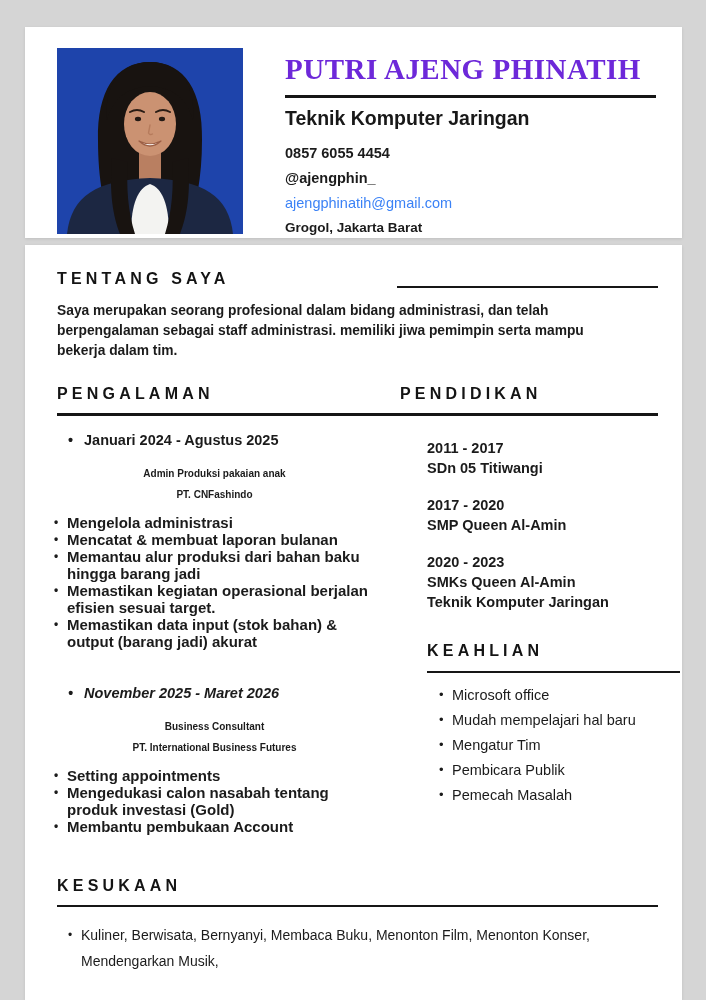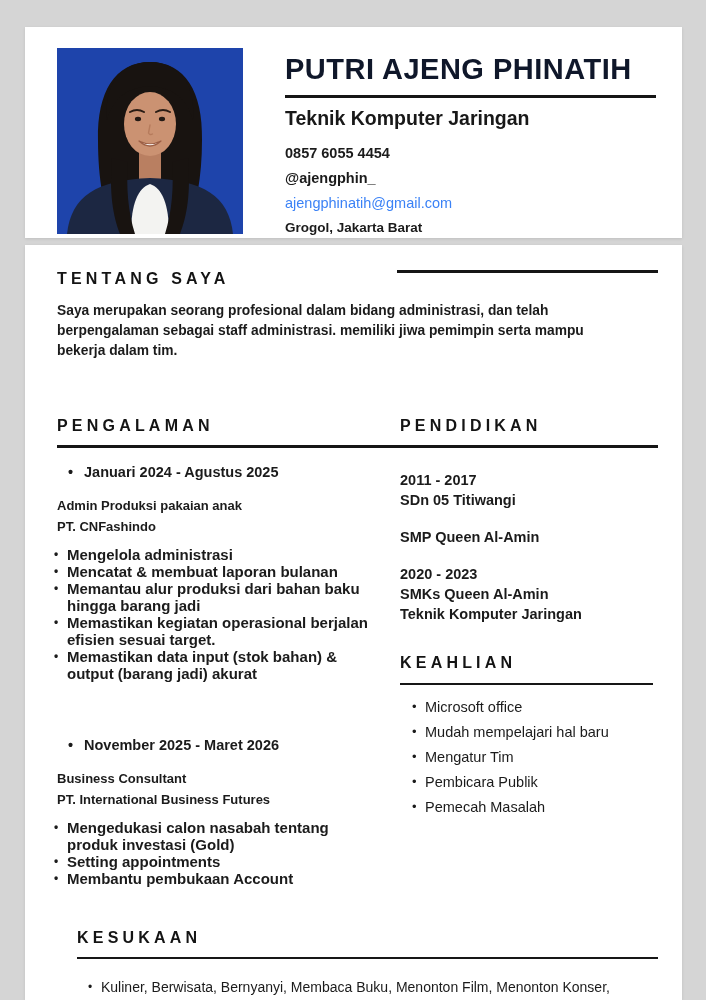--- a/index.html
+++ b/index.html
@@ -37,71 +37,71 @@
   .photo svg{display:block;width:100%;height:100%;}
   .ph-bg{fill:var(--photo-bg);}
   .ph-hair{fill:var(--hair);}
   .ph-skin{fill:var(--skin);}
   .ph-skin2{fill:var(--skin-shadow);}
   .ph-shirt{fill:var(--shirt);}
   .ph-blazer{fill:var(--blazer);}
   .header-info{position:absolute;left:260px;top:26px;right:26px;}
   .name{
     margin:0;font-size:29px;font-weight:700;letter-spacing:.5px;
-    white-space:nowrap;color:#0f172a;
+    white-space:nowrap;color:#6d28d9;font-family:Liberation Serif, serif;
   }
   .name-rule{height:3px;background:var(--rule);margin:9px 0 9px 0;}
   .subtitle{margin:0 0 15px 0;font-size:19.5px;font-weight:700;color:#181818;}
   .contact-line{font-size:14.5px;font-weight:700;margin-bottom:9px;white-space:nowrap;}
   .contact-line.email{font-weight:400;color:#3b82f6;}
   .contact-line.location{font-size:13.5px;margin-bottom:0;}
   
   .main-card{top:245px;height:755px;}
   .inner{padding:25px 24px 0 32px;}
   .section-title{
     margin:0;font-size:16px;font-weight:700;letter-spacing:4.2px;
     color:#141414;white-space:nowrap;
   }
-  .about-row{display:flex;align-items:flex-start;}
+  .about-row{display:flex;align-items:flex-end;}
   .about-rule{width:261px;height:2.5px;background:var(--rule);margin-left:auto;}
   .about-text{margin:13px 0 0 0;font-size:13.8px;font-weight:700;line-height:20px;max-width:558px;}
-  .headings-row{display:grid;grid-template-columns:343px 1fr;margin-top:56px;}
+  .headings-row{display:grid;grid-template-columns:343px 1fr;margin-top:24px;}
   .full-rule{height:2.5px;background:var(--rule);margin-top:10px;}
   .columns{display:grid;grid-template-columns:343px 1fr;margin-top:15px;}
   .col-left{padding-right:28px;}
   
   .period{
     position:relative;margin-top:0;padding-left:27px;
     font-size:14.5px;font-weight:700;line-height:18px;
   }
   .period::before{content:"\2022";position:absolute;left:11px;top:0;}
-  .job2 .period{margin-top:54px;}
-  .role,.company{font-size:13px;font-weight:700;line-height:21px;}
+  .job2 .period{margin-top:34px;font-style:italic;}
+  .role,.company{font-size:10px;font-weight:700;line-height:21px;text-align:center;}
   .role{margin-top:14px;}
   .duties{list-style:none;margin:9px 0 0 -3px;padding:0;}
   .duties li{
     position:relative;padding-left:13px;
     font-size:15px;font-weight:700;line-height:17px;
   }
   .duties li::before{content:"\2022";position:absolute;left:0;top:0;font-size:12px;}
   
-  .col-right{padding-top:7px;}
+  .col-right{padding-top:7px;margin-left:27px;}
   .edu-entry{margin-bottom:17px;}
   .edu-period,.edu-name,.edu-detail{font-size:14.5px;font-weight:700;line-height:20px;}
   
   .skills-header{margin-top:30px;}
   .skills-rule{width:253px;height:2.5px;background:var(--rule);margin-top:11px;}
   .skills{list-style:none;margin:15px 0 0 0;padding:0;}
   .skills li{
     position:relative;padding-left:25px;margin-bottom:10px;
     font-size:14.5px;font-weight:400;line-height:15px;
   }
   .skills li::before{content:"\2022";position:absolute;left:12px;top:-1px;font-size:13px;}
   
-  .hobbies{margin-top:42px;margin-left:20px;}
+  .hobbies{margin-top:42px;}
   .hobbies-rule{height:2.5px;background:var(--rule);margin-top:10px;}
   .hobbies ul{list-style:none;margin:15px 0 0 0;padding:0;}
   .hobbies li{
     position:relative;padding-left:24px;max-width:545px;
     font-size:14px;font-weight:400;line-height:26px;
   }
   .hobbies li::before{content:"\2022";position:absolute;left:11px;top:0;font-size:12px;}
 </style>
 </head>
 <body>
@@ -177,35 +177,36 @@
               <li>Memastikan kegiatan operasional berjalan efisien sesuai target.</li>
               <li>Memastikan data input (stok bahan) &amp; output (barang jadi) akurat</li>
             </ul>
           </div>
 
           <div class="job job2">
             <div class="period">November 2025 - Maret 2026</div>
             <div class="role">Business Consultant</div>
             <div class="company">PT. International Business Futures</div>
             <ul class="duties">
+              <li>Setting appointments</li>
               <li>Mengedukasi calon nasabah tentang produk investasi (Gold)</li>
-              <li>Setting appointments</li>
               <li>Membantu pembukaan Account</li>
             </ul>
           </div>
 
         </div>
 
         <div class="col-right">
 
           <div class="edu-entry">
             <div class="edu-period">2011 - 2017</div>
             <div class="edu-name">SDn 05 Titiwangi</div>
           </div>
           <div class="edu-entry">
+            <div class="edu-period">2017 - 2020</div>
             <div class="edu-name">SMP Queen Al-Amin</div>
           </div>
           <div class="edu-entry">
             <div class="edu-period">2020 - 2023</div>
             <div class="edu-name">SMKs Queen Al-Amin</div>
             <div class="edu-detail">Teknik Komputer Jaringan</div>
           </div>
 
           <h3 class="section-title skills-header">KEAHLIAN</h3>
           <div class="skills-rule"></div>

